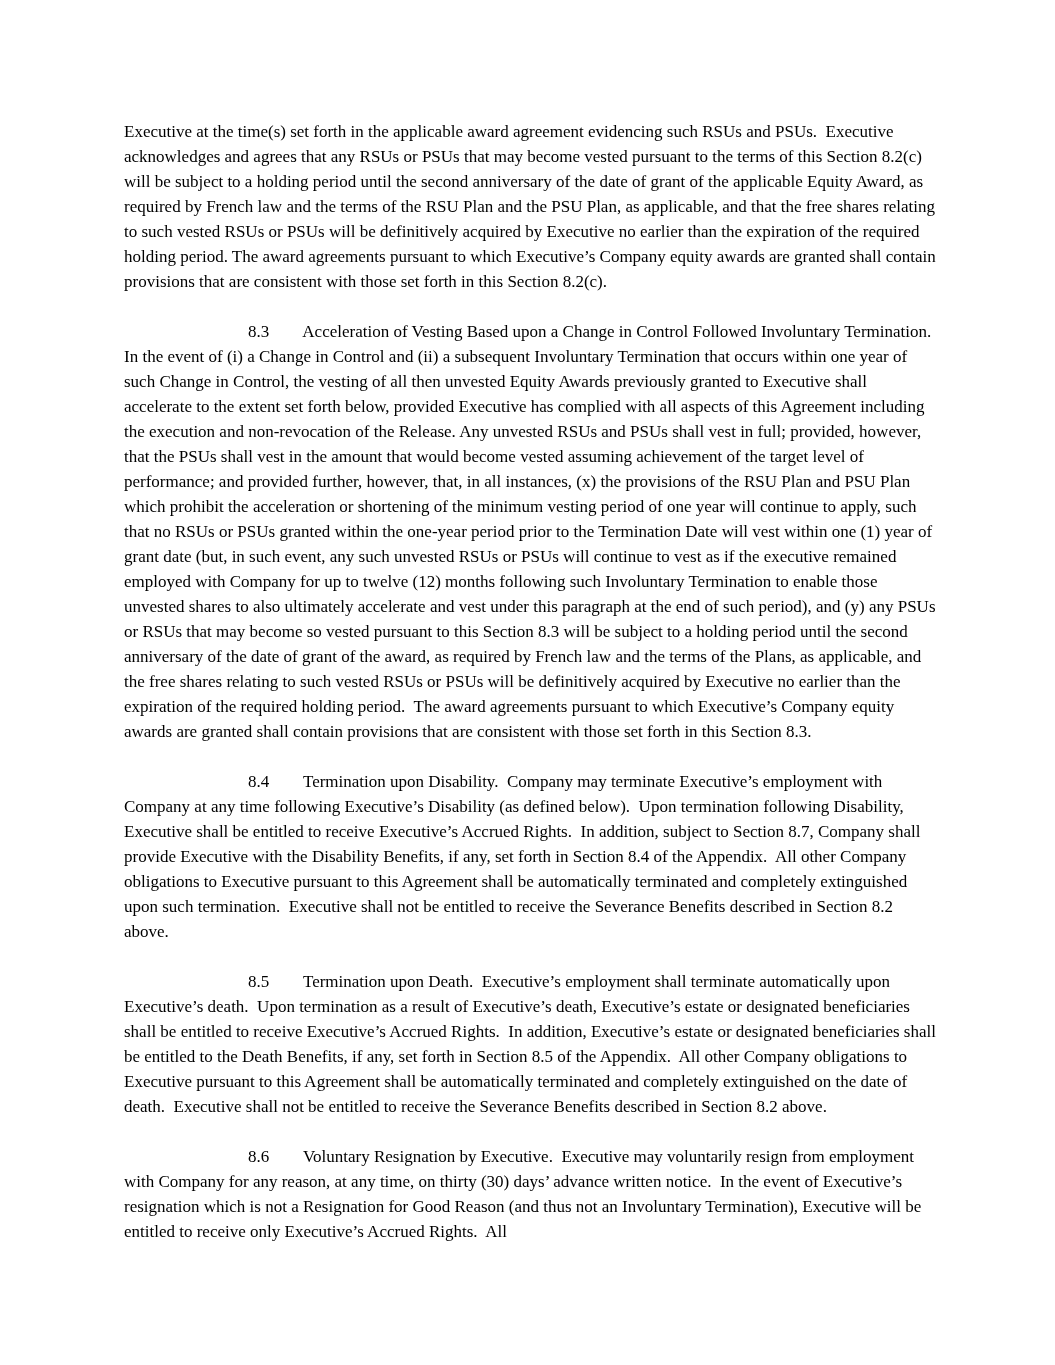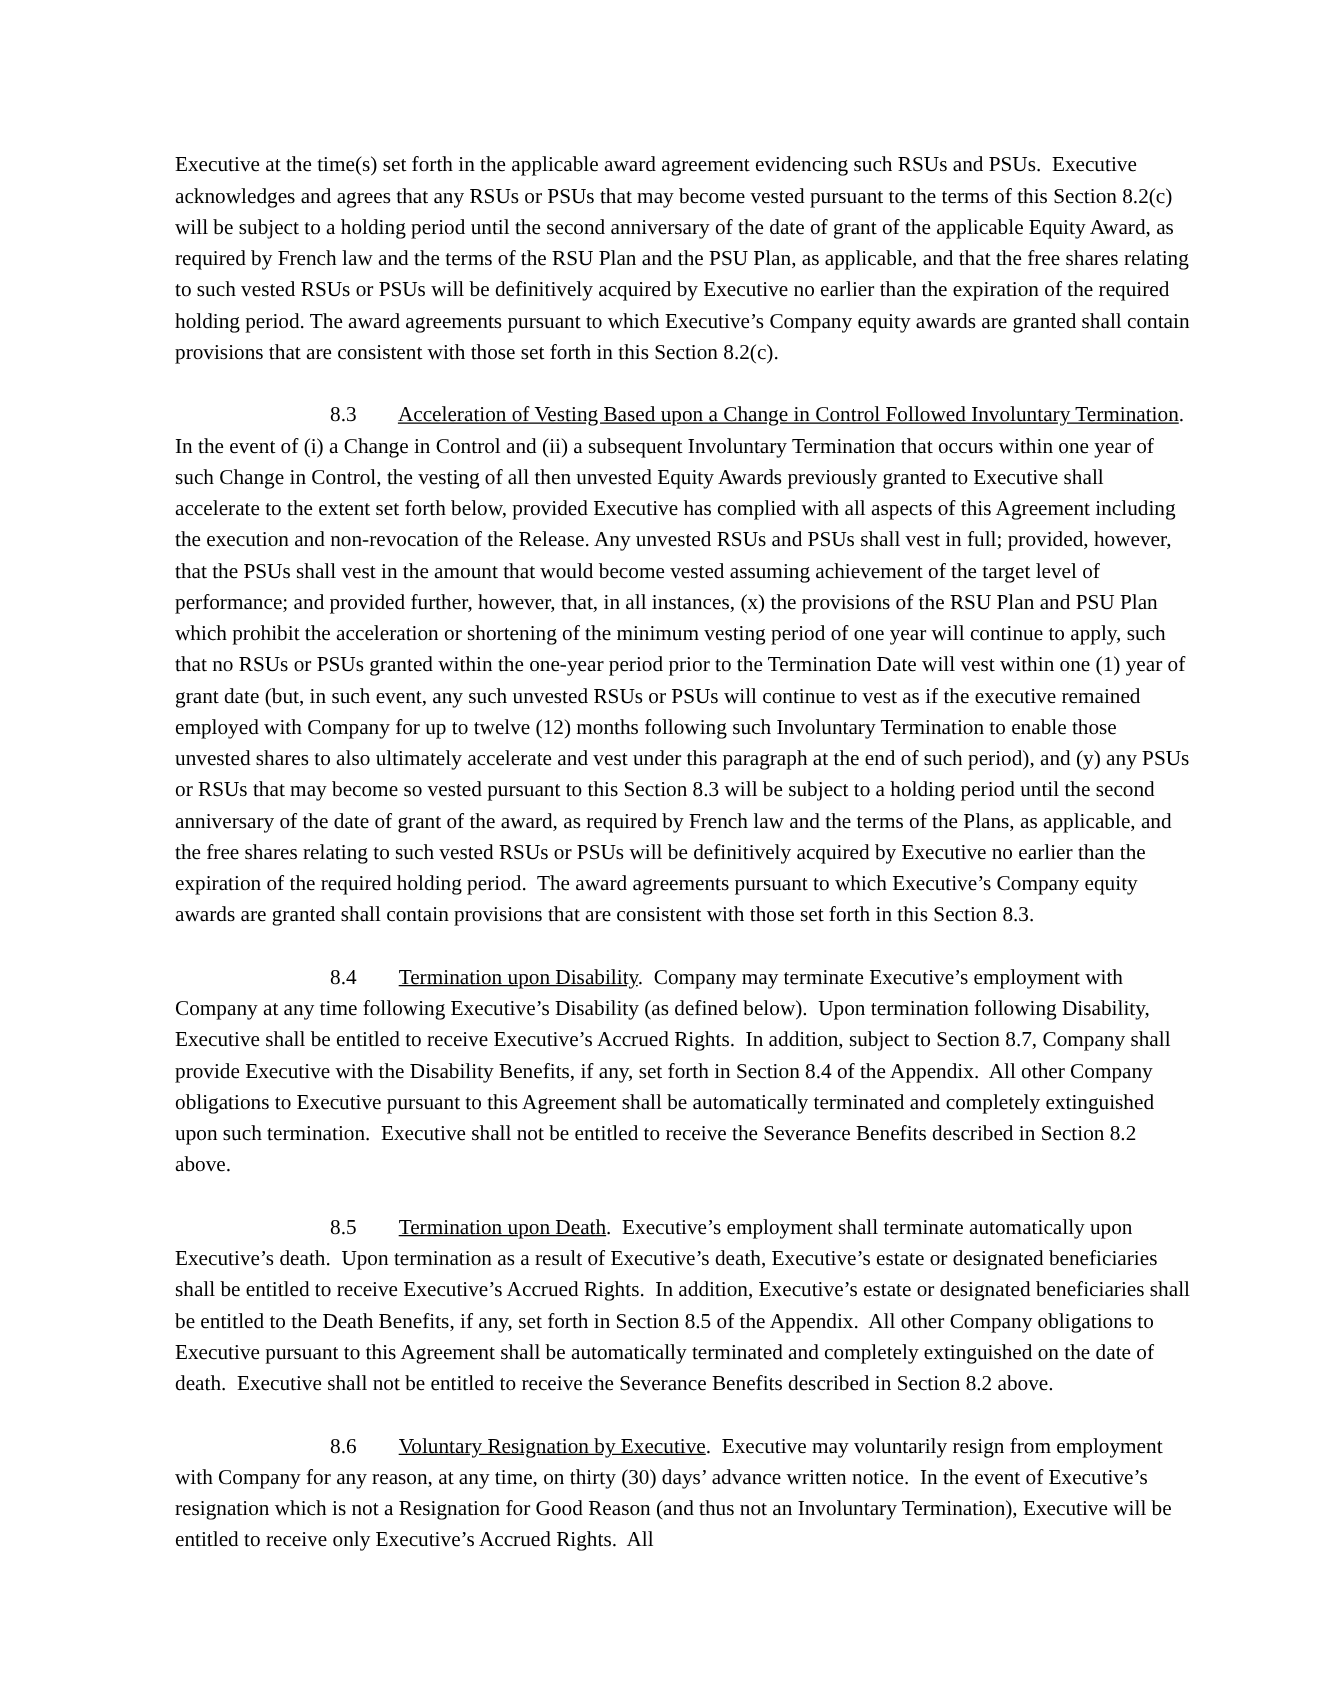--- a/index.html
+++ b/index.html
@@ -15,35 +15,35 @@
     color: #000000;
     overflow: hidden;
   }
   .page {
     position: absolute;
     inset: 0;
     background: #ffffff;
   }
   .doc-body {
     position: absolute;
-    left: 140px;
+    left: 124px;
     top: 119px;
     width: 814px;
   }
   .para {
     margin: 0 0 25px 0;
     font-size: 17px;
     line-height: 25px;
     text-align: left;
     white-space: pre-wrap;
   }
   .para.indent {
     text-indent: 124px;
   }
-  .u { text-decoration: underline; }
+  .u { }
   .i { }
   .footer {
     position: absolute;
     left: 134px;
     right: 133px;
     top: 1229px;
     display: flex;
     justify-content: space-between;
     align-items: baseline;
     font-size: 13.5px;

